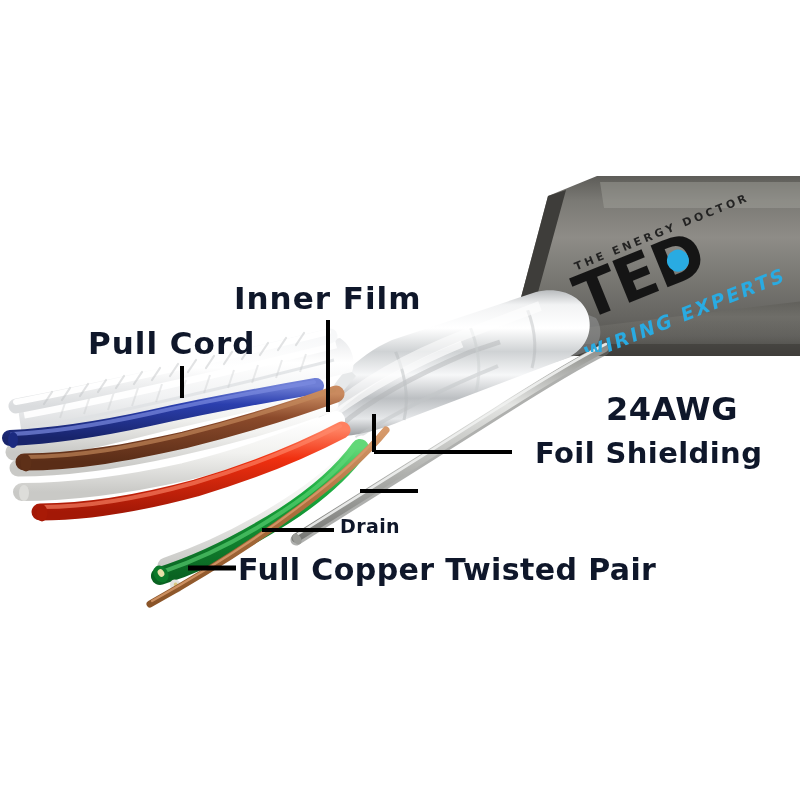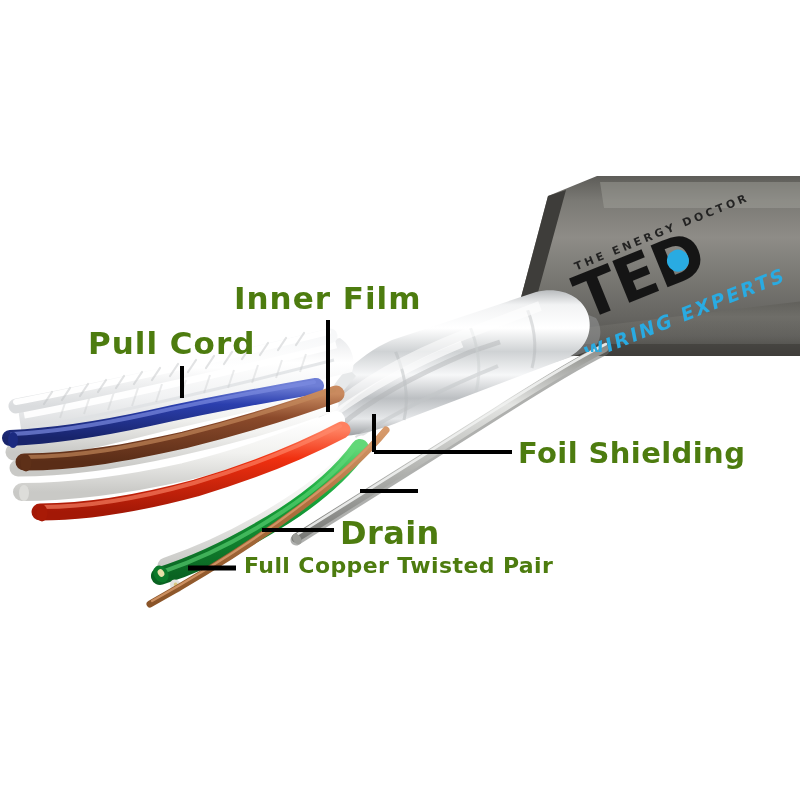--- a/index.html
+++ b/index.html
@@ -17,35 +17,35 @@
     font-family: "DejaVu Sans", "Liberation Sans", sans-serif;
   }
   #artboard {
     position: absolute;
     left: 0; top: 0;
     width: 800px;
     height: 800px;
   }
   .label {
     position: absolute;
-    color: #4d7c0f;
+    color: #0f172a;
     font-family: "DejaVu Sans", "Liberation Sans", sans-serif;
     font-weight: bold;
     white-space: nowrap;
     letter-spacing: 0.2px;
     line-height: 1;
     -webkit-font-smoothing: antialiased;
   }
   .lbl-pull-cord   { left: 88px;  top: 328px; font-size: 31px; letter-spacing: 1.0px; text-align: center; }
   .lbl-inner-film  { left: 234px; top: 283px; font-size: 31px; letter-spacing: 1.0px; }
   .lbl-24awg       { left: 606px; top: 393px; font-size: 32px; letter-spacing: 0.5px; }
-  .lbl-foil        { left: 518px; top: 439px; font-size: 29px; letter-spacing: 0.4px; }
+  .lbl-foil        { left: 535px; top: 439px; font-size: 29px; letter-spacing: 0.4px; }
   .lbl-messenger   { left: 424px; top: 477px; font-size: 29px; letter-spacing: 0.4px; }
-  .lbl-drain       { left: 340px; top: 517px; font-size: 32px; letter-spacing: 0.4px; }
-  .lbl-twisted     { left: 244px; top: 555px; font-size: 22px; letter-spacing: 0.4px; }
+  .lbl-drain       { left: 340px; top: 517px; font-size: 19px; letter-spacing: 0.4px; }
+  .lbl-twisted     { left: 238px; top: 555px; font-size: 30px; letter-spacing: 0.4px; }
 </style>
 </head>
 <body>
 
 <div id="stage">
 
   <svg id="artboard" viewBox="0 0 800 800" xmlns="http://www.w3.org/2000/svg">
     <defs>
 
       <linearGradient id="jacketGrad" x1="0" y1="0" x2="0" y2="1">
@@ -294,20 +294,21 @@
       <line x1="360" y1="491" x2="418" y2="491" stroke-width="4"></line>
       <line x1="262" y1="530" x2="334" y2="530" stroke-width="4"></line>
       <line x1="188" y1="568" x2="236" y2="568" stroke-width="5"></line>
     </g>
   </svg>
 
   <div class="label lbl-pull-cord">Pull Cord</div>
 
   <div class="label lbl-inner-film">Inner Film</div>
 
+  <div class="label lbl-24awg">24AWG</div>
 
   <div class="label lbl-foil">Foil Shielding</div>
 
 
   <div class="label lbl-drain">Drain</div>
 
   <div class="label lbl-twisted">Full Copper Twisted Pair</div>
 
 </div>
 

